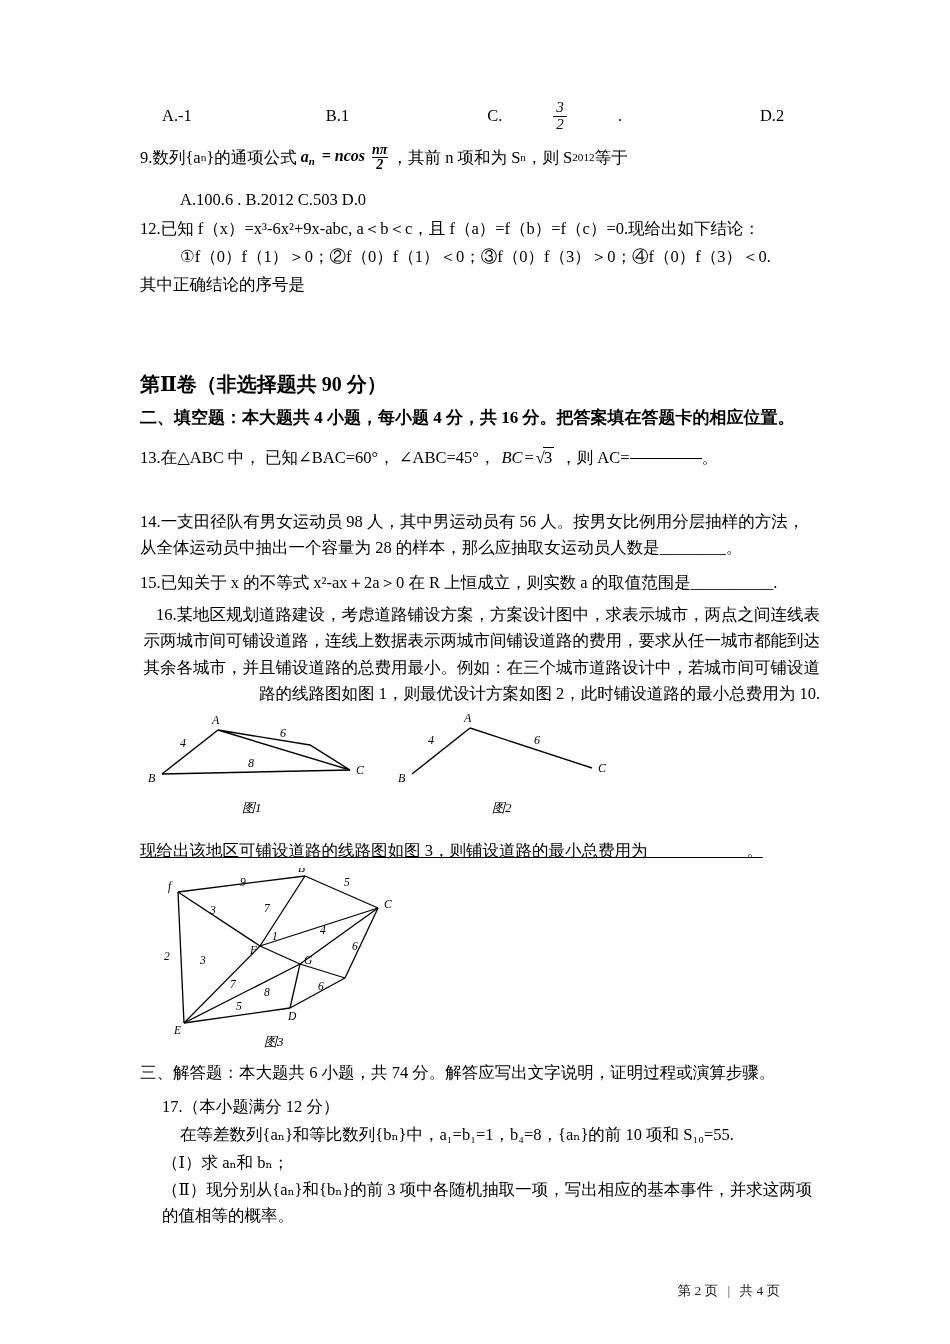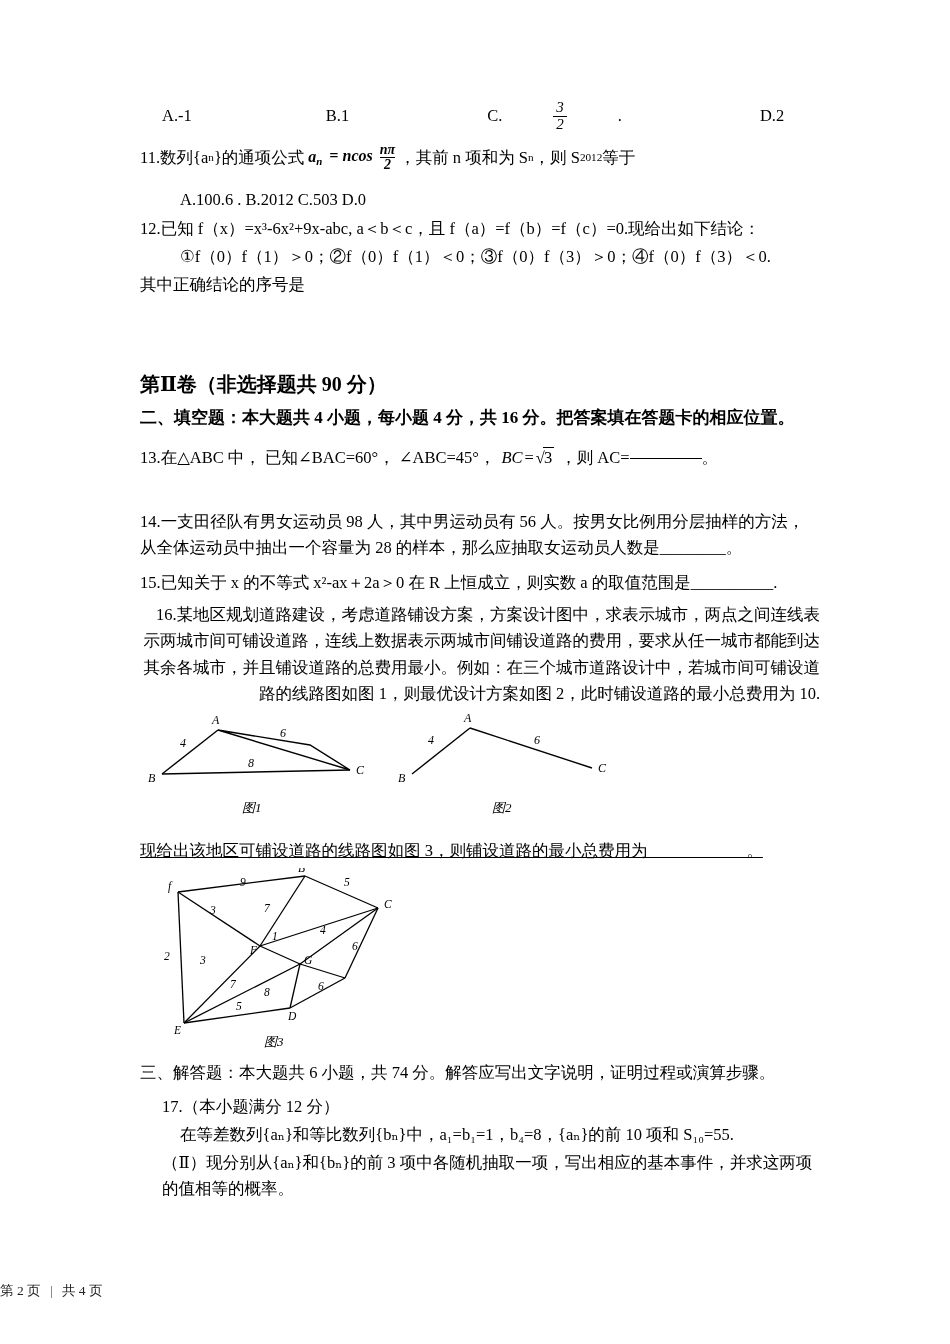--- a/index.html
+++ b/index.html
@@ -103,21 +103,21 @@
     height: 120px;
     margin-top: 4px;
   }
   .graph-wrap { position: relative; height: 190px; margin-top: 4px; }
 
   .footer {
     position: absolute;
     left: 0;
     top: 1282px;
     width: 780px;
-    text-align: left;
+    text-align: right;
     font-size: 13.5px;
     color: #222;
   }
   .footer .sep { margin: 0 6px; color: #555; }
 
   svg text { font-family: "Liberation Serif", serif; font-style: italic; }
 </style>
 </head>
 <body>
 
@@ -135,21 +135,21 @@
         <span class="den">2</span>
       </span>
       <span>.</span>
       <span style="width:42px"></span>
       <span>D.2</span>
     </div>
 
     <div class="spacer-sm"></div>
 
     <div class="line" style="display:flex;align-items:center;">
-      <span>11.数列{a</span>
+      <span>9.数列{a</span>
         <sub>n</sub>
         <span>}的通项公式</span>
       <span class="formula-an">
         <span>a</span><sub>n</sub>
         <span style="margin:0 3px;">= ncos</span>
         <span class="fr">
           <span class="n">nπ</span>
           <span class="d">2</span>
         </span>
       </span>
@@ -264,20 +264,21 @@
           <text x="96" y="142">5</text>
           <text x="124" y="178" font-size="13">图3</text>
         </g>
       </svg>
     </div>
 
     <div class="wrapline" style="margin-top:2px;">三、解答题：本大题共 6 小题，共 74 分。解答应写出文字说明，证明过程或演算步骤。</div>
 
     <div class="line indent1" style="margin-top:8px;">17.（本小题满分 12 分）</div>
     <div class="line indent2">在等差数列{aₙ}和等比数列{bₙ}中，a₁=b₁=1，b₄=8，{aₙ}的前 10 项和 S₁₀=55.</div>
+    <div class="line indent1">（Ⅰ）求 aₙ和 bₙ；</div>
     <div class="wrapline indent1">（Ⅱ）现分别从{aₙ}和{bₙ}的前 3 项中各随机抽取一项，写出相应的基本事件，并求这两项的值相等的概率。</div>
 
   </div>
 
   <div class="footer">
     <span>第 2 页</span>
     <span class="sep">|</span>
     <span>共 4 页</span>
   </div>
 </div>

